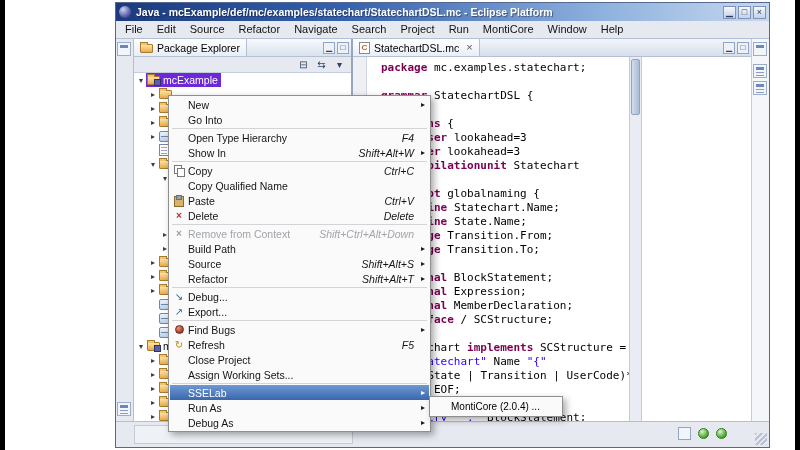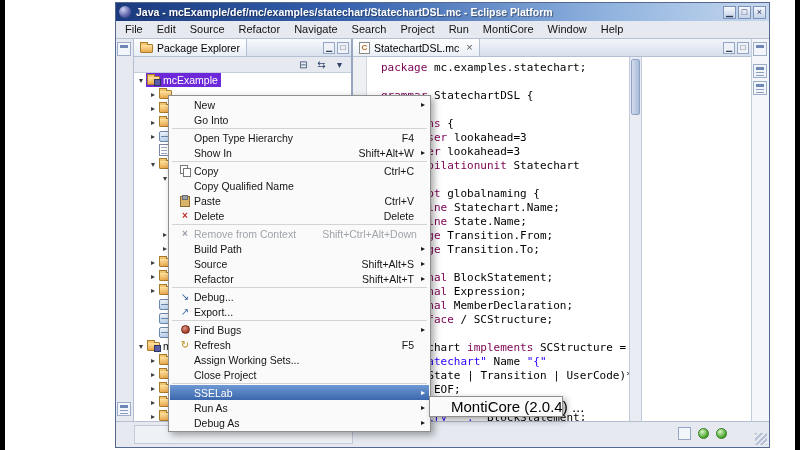--- a/index.html
+++ b/index.html
@@ -87,21 +87,21 @@
     background:linear-gradient(#ffffff,#e9eef6); border-right:1px solid #b4bfd3; font-size:10.5px; }
   .i-mc { width:11px; height:12px; background:#fff; border:1px solid #8a8a8a;
     color:#b5651d; font-size:8px; font-weight:bold; line-height:10px; text-align:center; flex:0 0 auto; }
   .tab-close { color:#5a5a5a; font-size:11px; line-height:11px; margin-left:3px; }
   .ed-body { position:absolute; left:0; top:18px; right:0; bottom:0; background:#fff; overflow:hidden; }
   .ed-gutter { position:absolute; left:0; top:0; bottom:0; width:14px; background:#eef0f4;
     border-right:1px solid #cfd6e2; }
   .code { position:absolute; left:28px; top:4px; right:130px; bottom:0;
     font-family:"DejaVu Sans Mono", monospace; font-size:11px; }
   .code-line { height:14px; white-space:pre; }
-  .kw { color:#7B0052; font-weight:normal; }
+  .kw { color:#7B0052; font-weight:bold; }
   .str { color:#2A00FF; }
   .ed-scroll { position:absolute; left:276px; top:0; bottom:0; width:13px; background:#e9edf3;
     border-left:1px solid #c2cad8; border-right:1px solid #c2cad8; }
   .ed-thumb { position:absolute; top:2px; left:1px; right:1px; height:56px;
     background:linear-gradient(90deg,#d3dceb,#a9bbd8); border:1px solid #8fa3c4; border-radius:2px; }
 
   
   .right-strip { position:absolute; right:0; top:0; bottom:0; width:18px;
     background:#f4f6fa; border-left:1px solid #c4cddd; }
 
@@ -115,33 +115,33 @@
     background:radial-gradient(circle at 35% 30%, #d9f6c9, #49a32c 70%, #2e7a1a); }
   .sb-box { width:13px; height:13px; border:1px solid #93a5c4; background:#f2f6fb;
     color:#2f4468; font-size:9px; line-height:11px; text-align:center; }
   .grip { position:absolute; right:2px; bottom:2px; width:12px; height:12px;
     background:repeating-linear-gradient(135deg,#b7c2d6 0 2px,#e6e9f0 2px 4px); }
 
   
   .context-menu { position:absolute; left:168px; top:95px; width:263px; z-index:100;
     background:#fafafa; border:1px solid #8f8f8f; box-shadow:3px 3px 7px rgba(0,0,0,.35);
     font-size:10.5px; padding:1px; }
-  .menu-item { height:15px; display:flex; align-items:center; padding:0 4px 0 6px; color:#141414; }
+  .menu-item { height:15px; display:flex; align-items:center; padding:0 4px 0 0; color:#141414; }
   .menu-item.disabled { color:#a0a4ab; }
   .menu-item.highlighted { background:linear-gradient(#6f99d4,#3a67ad); color:#fff; }
   .mi-gutter { width:18px; display:flex; justify-content:center; align-items:center; flex:0 0 auto; }
   .mi-label { flex:1; white-space:nowrap; }
-  .mi-shortcut { margin-left:26px; white-space:nowrap; }
+  .mi-shortcut { margin-left:26px; white-space:nowrap;font-style:italic; }
   .menu-item.disabled .mi-shortcut { color:#a0a4ab; }
   .mi-arrow { width:11px; text-align:right; font-size:8px; flex:0 0 auto; }
   .menu-sep { height:1px; background:#d4d4d4; margin:1px 2px; }
 
   .context-submenu { position:absolute; left:429px; top:396px; width:134px; z-index:110;
     background:#fafafa; border:1px solid #8f8f8f; box-shadow:3px 3px 7px rgba(0,0,0,.35);
-    font-size:15px; padding:2px 1px; }
+    font-size:10px; padding:2px 1px; }
   .submenu-item { height:15px; display:flex; align-items:center; padding:0 6px 0 20px; white-space:nowrap; }
 
   
   .icon-copy { position:relative; width:11px; height:11px; }
   .icon-copy::before { content:""; position:absolute; left:0; top:0; width:6px; height:7px; background:#fff; border:1px solid #777; }
   .icon-copy::after  { content:""; position:absolute; left:3px; top:3px; width:6px; height:7px; background:#fff; border:1px solid #777; }
   .icon-paste { position:relative; width:10px; height:11px; }
   .icon-paste::before { content:""; position:absolute; left:0; top:1px; width:8px; height:9px; background:#d8b36a; border:1px solid #8a6a2f; }
   .icon-paste::after  { content:""; position:absolute; left:2px; top:0; width:4px; height:3px; background:#9aa0a8; border:1px solid #6a6f76; }
   .icon-findbugs { width:9px; height:9px; border-radius:50%; background:radial-gradient(circle at 35% 30%, #e09a8a, #a33b22 70%); border:1px solid #6e2412; }
@@ -560,26 +560,26 @@
     <div class="menu-item">
       <span class="mi-gutter">
         <span class="glyph-gold">↻</span>
       </span>
       <span class="mi-label">Refresh</span>
       <span class="mi-shortcut">F5</span>
       <span class="mi-arrow"></span>
     </div>
     <div class="menu-item">
       <span class="mi-gutter"></span>
+      <span class="mi-label">Close Project</span>
+      <span class="mi-arrow"></span>
+    </div>
+    <div class="menu-item">
+      <span class="mi-gutter"></span>
       <span class="mi-label">Assign Working Sets...</span>
-      <span class="mi-arrow"></span>
-    </div>
-    <div class="menu-item">
-      <span class="mi-gutter"></span>
-      <span class="mi-label">Close Project</span>
       <span class="mi-arrow"></span>
     </div>
     <div class="menu-sep"></div>
     <div class="menu-item highlighted">
       <span class="mi-gutter"></span>
       <span class="mi-label">SSELab</span>
       <span class="mi-arrow">▸</span>
     </div>
     <div class="menu-item">
       <span class="mi-gutter"></span>

